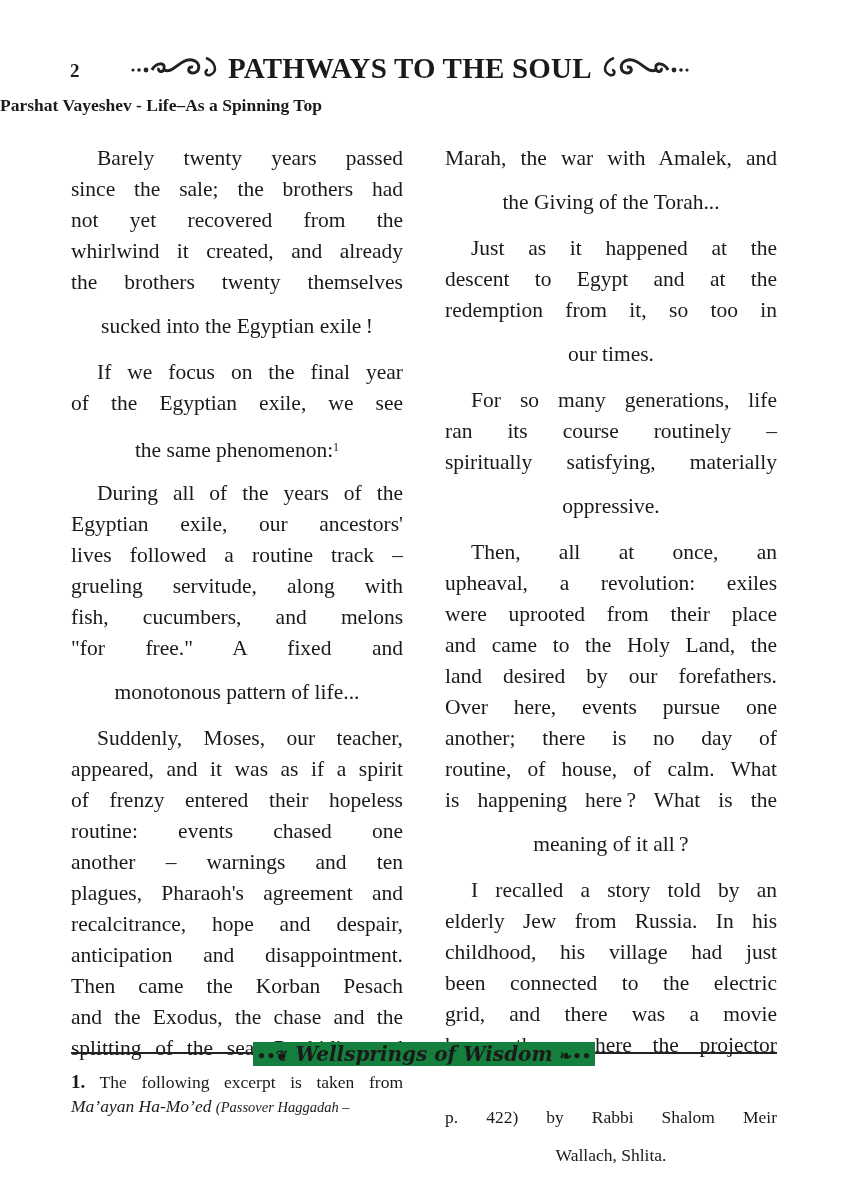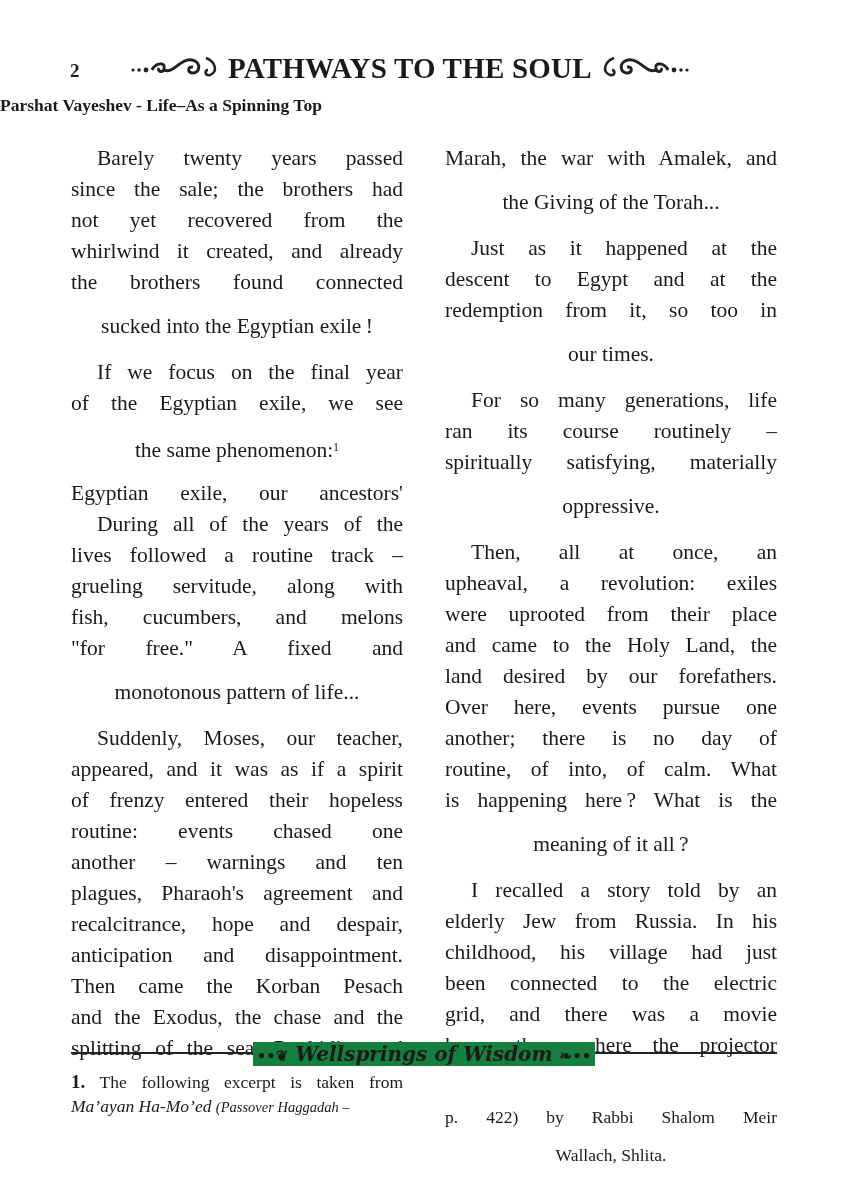--- a/index.html
+++ b/index.html
@@ -59,31 +59,31 @@
 </div>
 
 <div class="subtitle">Parshat Vayeshev - Life–As a Spinning Top</div>
 
 <div class="col col-left" id="left-col">
     <div class="para">
       <span class="line first">Barely twenty years passed</span>
       <span class="line">since the sale; the brothers had</span>
       <span class="line">not yet recovered from the</span>
       <span class="line">whirlwind it created, and already</span>
-      <span class="line">the brothers found connected</span>
+      <span class="line">the brothers twenty themselves</span>
       <span class="line center"><span>sucked into the Egyptian exile !</span></span>
     </div>
     <div class="para">
       <span class="line first">If we focus on the final year</span>
       <span class="line">of the Egyptian exile, we see</span>
       <span class="line center"><span>the same phenomenon:</span><sup class="fn">1</sup></span>
     </div>
     <div class="para">
+      <span class="line first">During all of the years of the</span>
       <span class="line">Egyptian exile, our ancestors'</span>
-      <span class="line first">During all of the years of the</span>
       <span class="line">lives followed a routine track –</span>
       <span class="line">grueling servitude, along with</span>
       <span class="line">fish, cucumbers, and melons</span>
       <span class="line">"for free." A fixed and</span>
       <span class="line center"><span>monotonous pattern of life...</span></span>
     </div>
     <div class="para">
       <span class="line first">Suddenly, Moses, our teacher,</span>
       <span class="line">appeared, and it was as if a spirit</span>
       <span class="line">of frenzy entered their hopeless</span>
@@ -115,21 +115,21 @@
       <span class="line center"><span>oppressive.</span></span>
     </div>
     <div class="para">
       <span class="line first">Then, all at once, an</span>
       <span class="line">upheaval, a revolution: exiles</span>
       <span class="line">were uprooted from their place</span>
       <span class="line">and came to the Holy Land, the</span>
       <span class="line">land desired by our forefathers.</span>
       <span class="line">Over here, events pursue one</span>
       <span class="line">another; there is no day of</span>
-      <span class="line">routine, of into, of calm. What</span>
+      <span class="line">routine, of house, of calm. What</span>
       <span class="line">is happening here ? What is the</span>
       <span class="line center"><span>meaning of it all ?</span></span>
     </div>
     <div class="para">
       <span class="line first">I recalled a story told by an</span>
       <span class="line">elderly Jew from Russia. In his</span>
       <span class="line">childhood, his village had just</span>
       <span class="line">been connected to the electric</span>
       <span class="line">grid, and there was a movie</span>
       <span class="line">house there where the projector</span>

